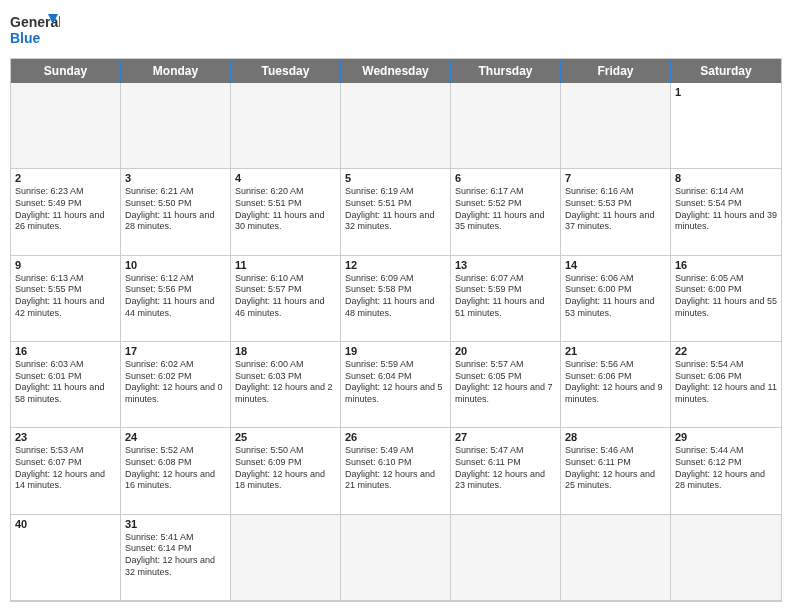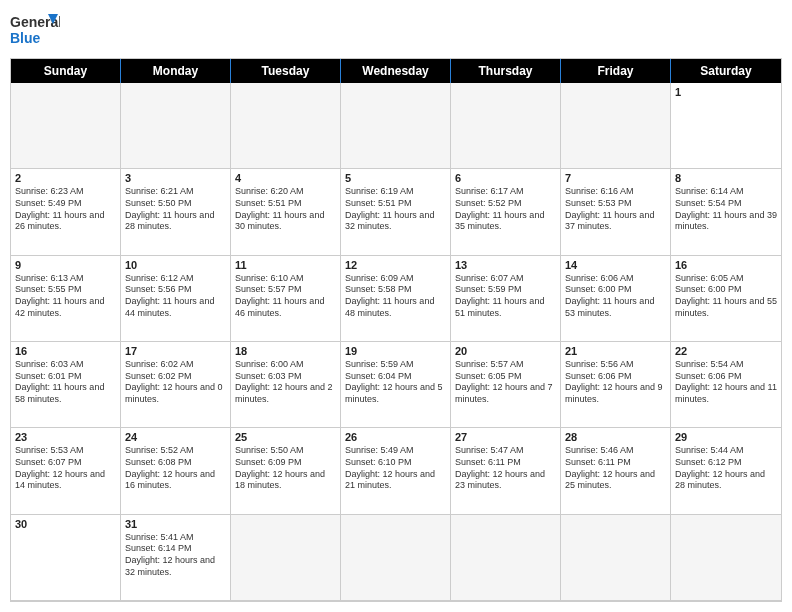--- a/index.html
+++ b/index.html
@@ -42,21 +42,21 @@
     }
     .calendar {
       flex: 1;
       display: flex;
       flex-direction: column;
       border: 1px solid #ccc;
     }
     .cal-header {
       display: grid;
       grid-template-columns: repeat(7, 1fr);
-      background: #000000;
+      background: #737373;
     }
     .cal-header-cell {
       color: #fff;
       font-size: 12px;
       font-weight: bold;
       padding: 5px 4px;
       text-align: center;
       border-right: 1px solid #2980d9;
     }
     .cal-header-cell:last-child { border-right: none; }
@@ -290,21 +290,21 @@
 Sunset: 6:11 PM
 Daylight: 12 hours and 25 minutes.</div>
         </div>
         <div class="cal-cell">
           <div class="day-number">29</div>
           <div class="cell-text" style="white-space: pre-line;">Sunrise: 5:44 AM
 Sunset: 6:12 PM
 Daylight: 12 hours and 28 minutes.</div>
         </div>
         <div class="cal-cell">
-          <div class="day-number">30</div>
+          <div class="day-number">40</div>
         </div>
         <div class="cal-cell">
           <div class="day-number">31</div>
           <div class="cell-text" style="white-space: pre-line;">Sunrise: 5:41 AM
 Sunset: 6:14 PM
 Daylight: 12 hours and 32 minutes.</div>
         </div>
         <div class="cal-cell empty"></div>
         <div class="cal-cell empty"></div>
         <div class="cal-cell empty"></div>

